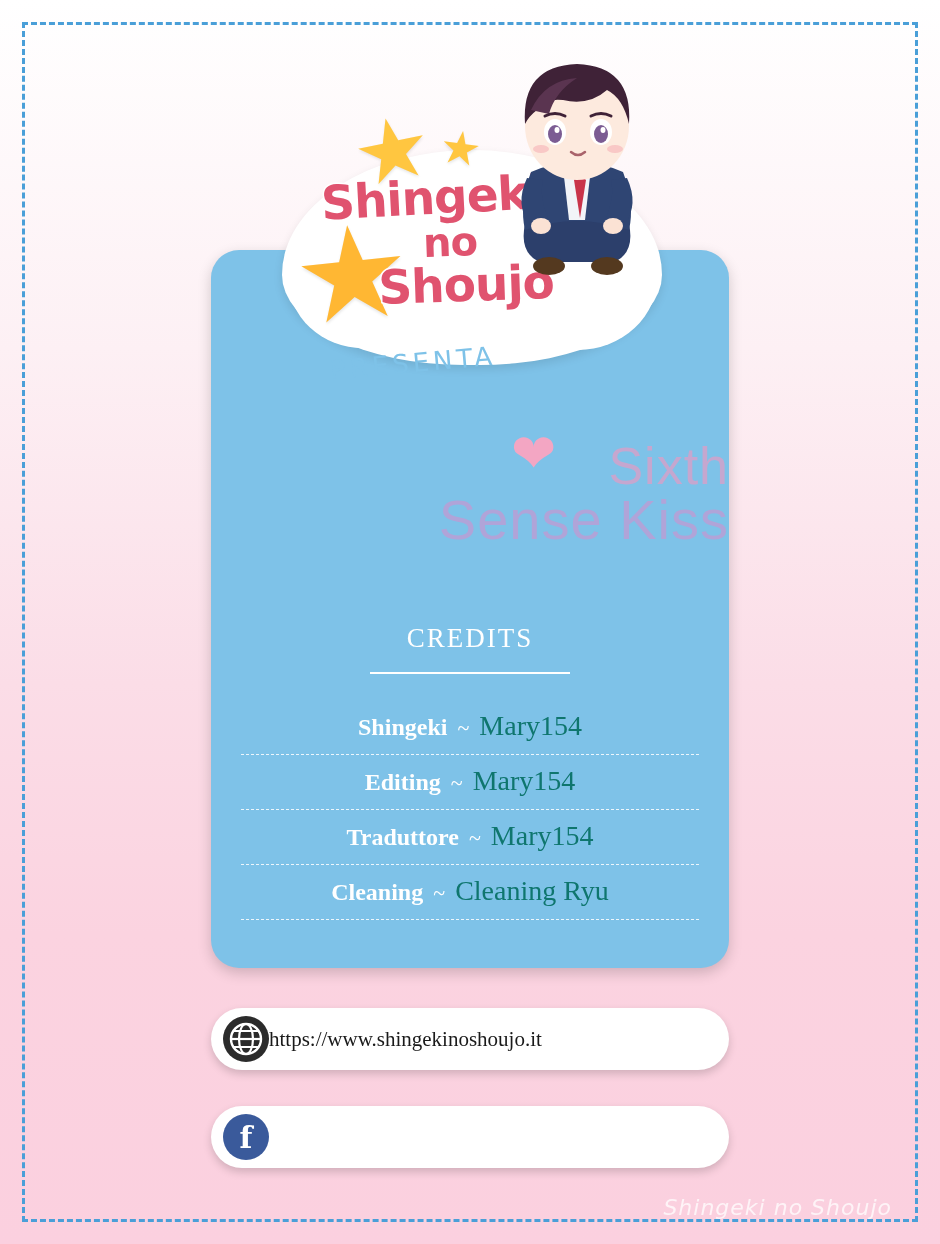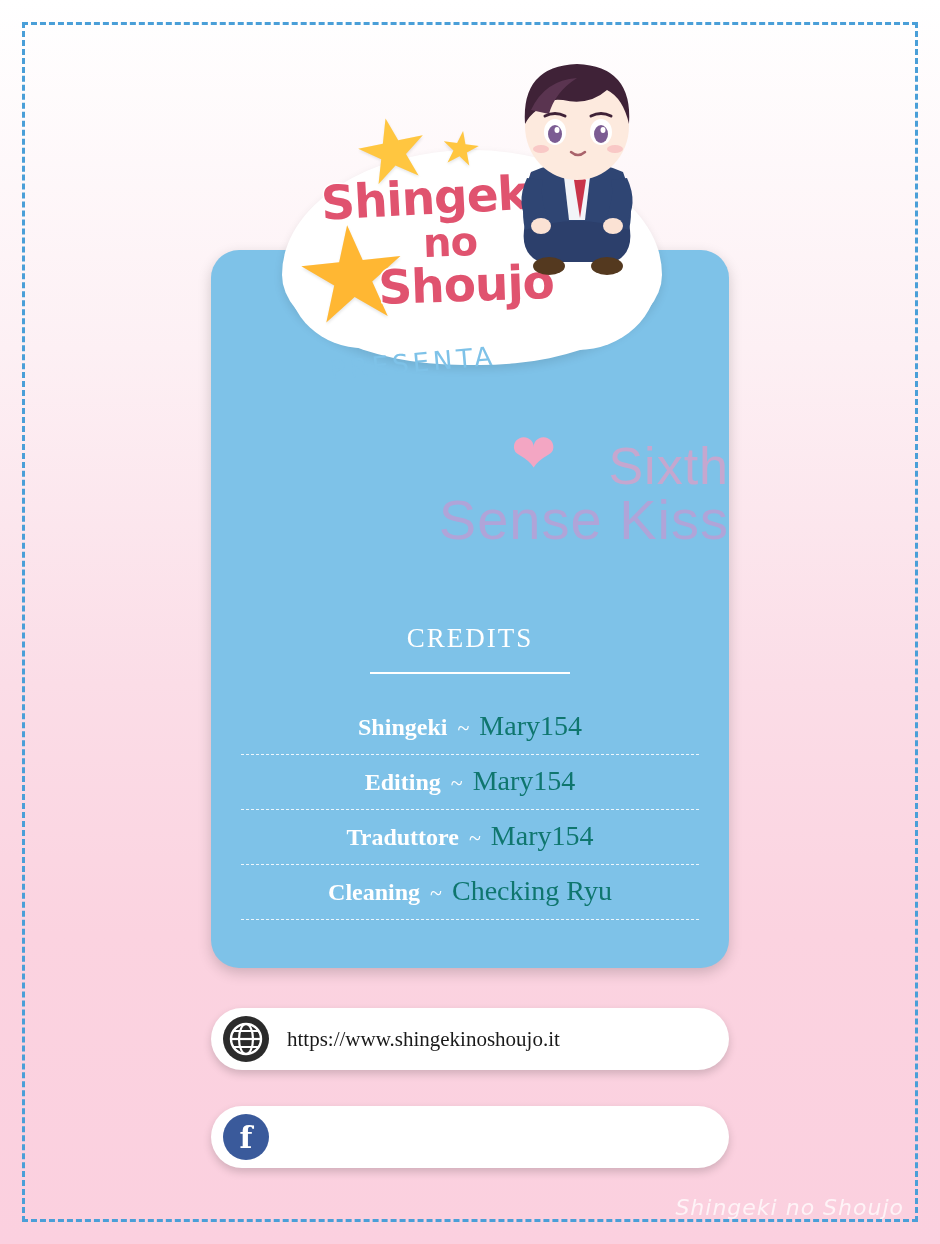--- a/index.html
+++ b/index.html
@@ -212,29 +212,28 @@
     margin-left: 12px;
     border-radius: 50%;
     flex: none;
     display: flex;
     align-items: center;
     justify-content: center;
   }
   .pill-icon.globe { background: #2b2b2b; color: #ffffff; }
   .pill-icon.fb    { background: #3a5a9b; color: #ffffff; font-family:"DejaVu Serif", serif; font-weight:bold; font-size:30px;}
   .pill-text {
-    margin-left: 18px;
     font-size: 21px;
     color: #1a1a1a;
   }
 
   
   .watermark {
     position: absolute;
-    right: 36px;
+    right: 48px;
     bottom: 24px;
     font-family: "DejaVu Sans", sans-serif;
     font-style: italic;
     font-size: 22px;
     color: rgba(255,255,255,0.75);
     letter-spacing: 1px;
   }
 </style>
 </head>
 <body>
@@ -318,21 +317,21 @@
     <span class="credit-name">Mary154</span>
   </div>
   <div class="credit-row">
     <span class="credit-role">Traduttore</span>
     <span class="credit-sep">~</span>
     <span class="credit-name">Mary154</span>
   </div>
   <div class="credit-row">
     <span class="credit-role">Cleaning</span>
     <span class="credit-sep">~</span>
-    <span class="credit-name">Checking Ryu</span>
+    <span class="credit-name">Cleaning Ryu</span>
   </div>
 </div>
 
 <div class="pill web">
   <div class="pill-icon globe">
     <svg width="36" height="36" viewBox="0 0 36 36">
       <circle cx="18" cy="18" r="15" fill="none" stroke="#ffffff" stroke-width="2.4"></circle>
       <ellipse cx="18" cy="18" rx="7" ry="15" fill="none" stroke="#ffffff" stroke-width="2.2"></ellipse>
       <line x1="3" y1="18" x2="33" y2="18" stroke="#ffffff" stroke-width="2.2"></line>
       <line x1="5.5" y1="10" x2="30.5" y2="10" stroke="#ffffff" stroke-width="2"></line>

